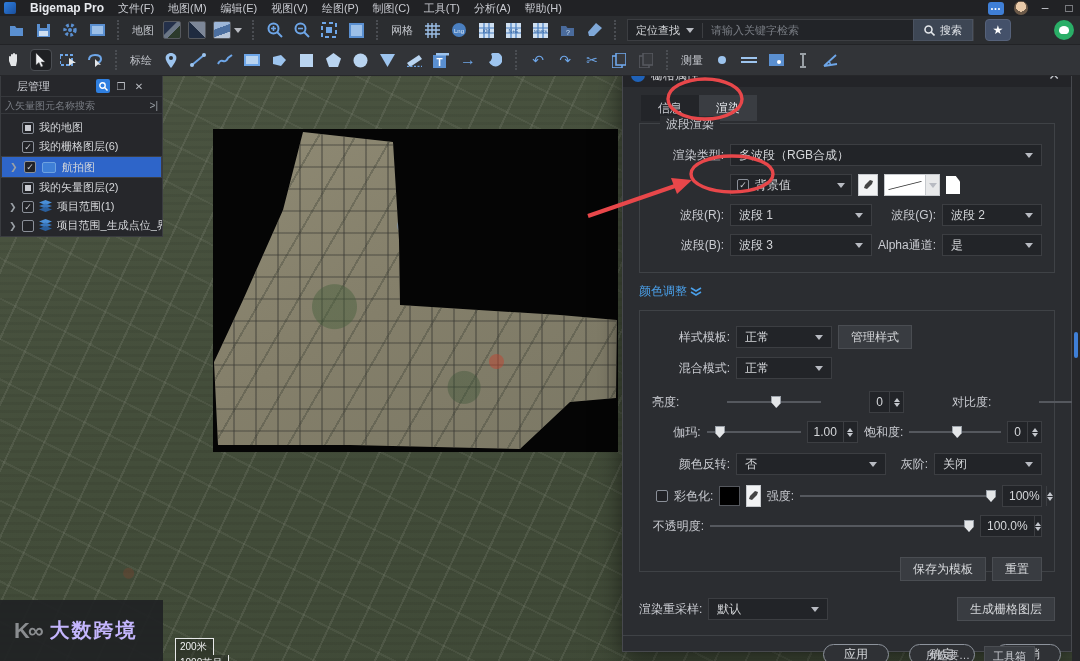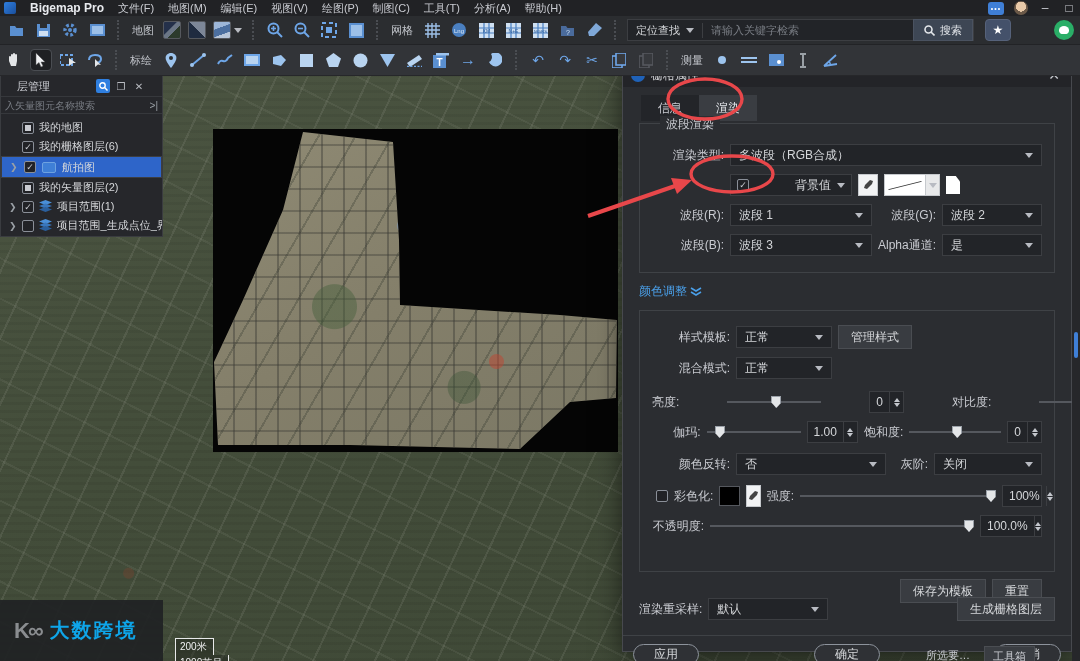--- a/index.html
+++ b/index.html
@@ -62,21 +62,21 @@
       repeating-linear-gradient(90deg, transparent 0 20px, rgba(55,55,50,.4) 20px 22px),
       repeating-linear-gradient(0deg, transparent 0 20px, rgba(55,55,50,.35) 20px 22px),
       repeating-linear-gradient(120deg, transparent 0 30px, rgba(50,55,45,.3) 30px 32px),
       linear-gradient(150deg,#8f8a74 0%, #847f6a 50%, #7b7865 100%);
   }
   .scalebar { position:absolute; left:175px; top:562px; z-index:6; font-size:10px; color:#f0f1f2; }
   .scale-box { border:1px solid #e8e9ea; border-top:none; background:rgba(20,22,20,.35); padding:1px 6px 1px 4px; width:max-content; }
   .scale-box.m { border-top:1px solid #e8e9ea; border-bottom:none; }
   .watermark { position:absolute; left:0; top:524px; width:163px; height:61px; background:rgba(32,34,36,.92); z-index:6; display:flex; align-items:center; gap:8px; padding-left:14px; }
   .wm-mark { color:#8a8d90; font-size:22px; font-weight:bold; letter-spacing:-2px; }
-  .wm-text { color:#0ea5e9; font-size:20px; font-weight:bold; letter-spacing:2px; }
+  .wm-text { color:#c4b5fd; font-size:20px; font-weight:bold; letter-spacing:2px; }
 
   
   .layer-panel { position:absolute; left:0; top:75px; width:163px; height:162px; background:#26272b; border:1px solid #3a3c40; z-index:7; }
   .lp-title { height:20px; display:flex; align-items:center; padding:0 16px; gap:4px; }
   .lp-title .t { color:#c9cbd1; flex:1; }
   .lp-ic { width:14px; height:14px; display:flex; align-items:center; justify-content:center; color:#b9bcc2; font-size:10px; }
   .lp-ic.search { background:#2f7fe0; border-radius:2px; }
   .lp-search { height:18px; border-top:1px solid #36383c; border-bottom:1px solid #36383c; display:flex; align-items:center; padding:0 4px; }
   .lp-search input { flex:1; background:transparent; border:none; outline:none; color:#8a8e95; font-size:10px; font-family:inherit; }
   .lp-search input::placeholder { color:#797d84; }
@@ -124,21 +124,21 @@
   .bg-combo { width:122px; height:22px; background:#222428; border:1px solid #3c3e42; display:flex; align-items:center; gap:6px; padding:0 6px; }
   .eyedrop { width:20px; height:22px; background:#f2f3f4; border:1px solid #c6c9cd; display:flex; align-items:center; justify-content:center; }
   .linecombo { height:22px; display:flex; align-items:stretch; border:1px solid #c6c9cd; background:#fff; }
   .linecombo .prev { width:40px; position:relative; }
   .linecombo .prev i { position:absolute; left:3px; right:3px; top:50%; height:0; border-top:1px solid #333; transform:rotate(-14deg); }
   .linecombo .arr { width:14px; background:#e8e9ea; border-left:1px solid #c6c9cd; display:flex; align-items:center; justify-content:center; }
   .pageic { width:14px; height:18px; background:#fff; clip-path:polygon(0 0,70% 0,100% 30%,100% 100%,0 100%); }
   .swatch { width:30px; height:20px; background:#000; border:1px solid #55585e; }
   .dlg-footer { position:absolute; left:0; bottom:0; width:100%; }
   .resample-row { display:flex; align-items:center; gap:6px; padding:0 16px; margin-bottom:14px; }
-  .pillrow { border-top:1px solid #3f4246; padding:8px 10px 0 10px; display:flex; justify-content:space-between; gap:6px; height:16px; }
+  .pillrow { border-top:1px solid #3f4246; padding:8px 10px 0 10px; display:flex; justify-content:flex-end; gap:20px; height:16px; }
   .pill { width:66px; height:21px; border:1px solid #8d939c; border-radius:11px; background:#2f3135; color:#d5d7da; display:flex; align-items:center; justify-content:center; }
 
   
   .right-strip { position:absolute; right:0; top:76px; width:8px; height:585px; background:#26272a; z-index:12; }
   .right-strip .thumbbar { position:absolute; left:2px; top:256px; width:4px; height:26px; background:#3f7fd6; border-radius:2px; }
   .task-chip { position:absolute; right:6px; top:52px; z-index:9; display:flex; align-items:center; gap:4px; color:#c9cbd1; }
   .task-ic { width:13px; height:13px; border-radius:50%; background:linear-gradient(180deg,#49a0e8 0 50%,#1f62b8 51% 100%); }
   .status-tabs { position:absolute; left:918px; top:646px; z-index:11; display:flex; gap:6px; font-size:11px; }
   .stab { padding:2px 8px; color:#c9cbd1; }
   .stab.raised { background:#3a3d42; border:1px solid #4a4d52; border-bottom:none; }
@@ -539,21 +539,21 @@
       <div class="frow">
         <span class="lbl w72">渲染类型:</span>
         <span class="sel flex1">
           <span class="v">多波段（RGB合成）</span>
           <span class="ddarrow"></span>
         </span>
       </div>
       <div class="frow" style="margin-left:78px;">
         <span class="bg-combo">
           <span class="cb">✓</span>
-          <span style="flex:1;text-align:right;">背景值</span>
+          <span style="flex:1;">背景值</span>
           <span class="ddarrow"></span>
         </span>
         <span class="eyedrop">
           <svg width="11" height="11">
               <path d="M10 1 L7 0 L2 5 L1 8 L4 9 L9 4 Z" fill="#444"></path>
             </svg>
         </span>
         <span class="linecombo">
           <span class="prev">
               <i></i>
@@ -706,21 +706,21 @@
             <span class="th" style="left:254px;"></span>
           </span>
         <span class="spin" style="width:62px;">
           <span class="v">100.0%</span>
           <span class="arrows">
               <span class="sarr up"></span>
               <span class="sarr dn"></span>
             </span>
         </span>
       </div>
-      <div class="frow" style="justify-content:flex-end; margin-top:42px; margin-bottom:0;">
+      <div class="frow" style="justify-content:flex-end; margin-top:20px; margin-bottom:0;">
         <span class="btn">保存为模板</span>
         <span class="btn">重置</span>
       </div>
     </div>
 
     <div class="dlg-footer">
       <div class="resample-row">
         <span class="lbl">渲染重采样:</span>
         <span class="sel" style="width:120px;">
           <span class="v">默认</span>

